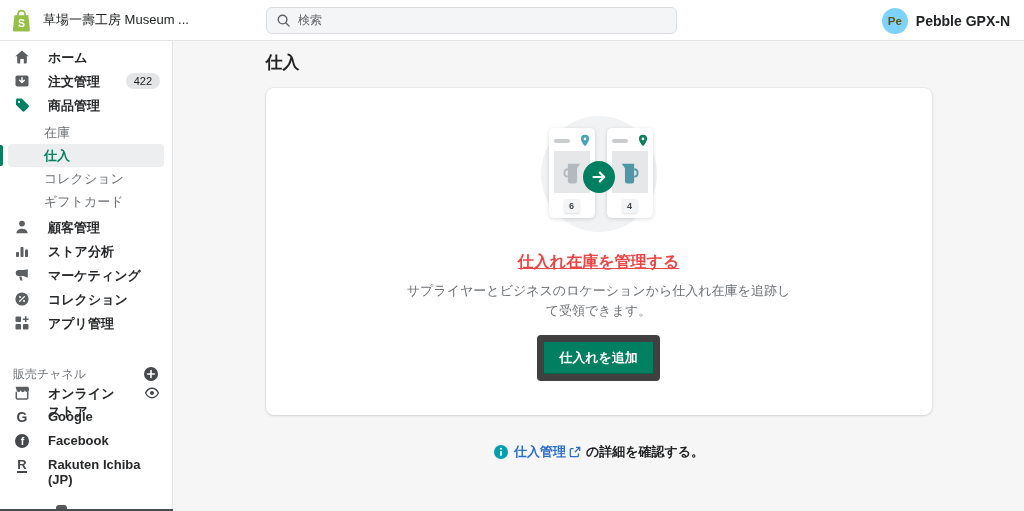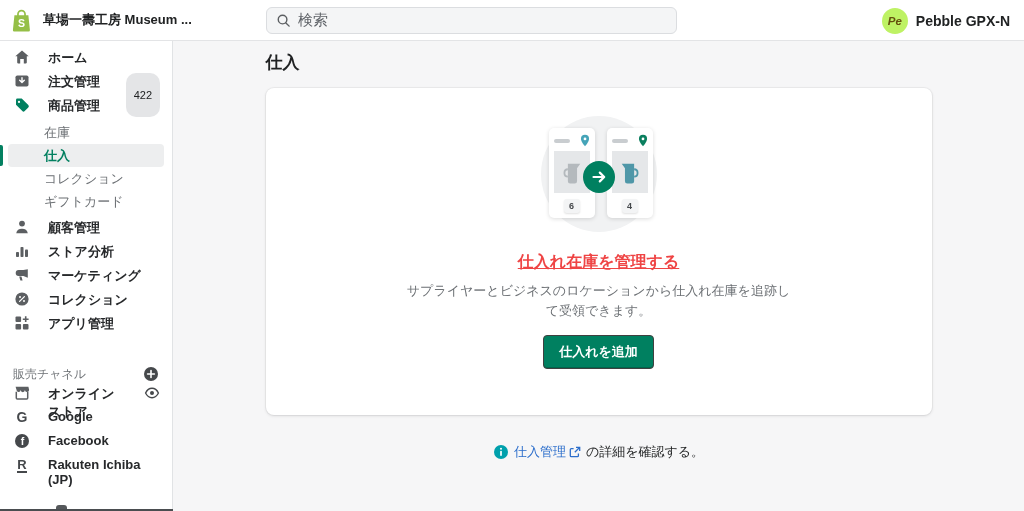--- a/index.html
+++ b/index.html
@@ -10,55 +10,55 @@
   }
 
   
   .topbar {
     position:absolute; top:0; left:0; width:1024px; height:41px;
     background:#fff; border-bottom:1px solid #e3e4e6;
     display:flex; align-items:center; z-index:20;
   }
   .brand { display:flex; align-items:center; gap:11px; padding-left:11px; }
   .logo { width:21px; height:23px; display:block; }
-  .store-name { font-size:13px; font-weight:bold; color:#202223; }
+  .store-name { font-size:13px; font-weight:normal; color:#202223; }
 
   .search-wrap {
     position:absolute; left:266px; top:7px; width:411px; height:27px;
     background:#f4f5f6; border:1px solid #dbdde0; border-radius:6px;
     display:flex; align-items:center; gap:7px; padding:0 9px;
   }
   .search-wrap svg { flex:none; }
   .search-input {
     border:none; outline:none; background:transparent; width:100%;
-    font-size:15px; color:#202223; font-family:Liberation Serif, serif;
+    font-size:12px; color:#202223; font-family:Liberation Mono, monospace;
   }
   .search-input::placeholder { color:#5f6368; opacity:1; }
 
   .user { position:absolute; right:14px; top:0; height:41px; display:flex; align-items:center; gap:8px; cursor:pointer; }
   .avatar {
-    width:26px; height:26px; border-radius:50%; background:#bef264;
+    width:26px; height:26px; border-radius:50%; background:#7dd3fc;
     color:#64500d; font-size:11.5px; font-weight:bold;
-    display:flex; align-items:center; justify-content:center;font-style:italic;
+    display:flex; align-items:center; justify-content:center;
   }
   .user-name { font-size:14px; font-weight:bold; }
 
   
   .sidebar {
     position:absolute; top:41px; left:0; width:173px; height:470px;
     background:#fff; border-right:1px solid #e1e3e5; padding-top:8px;
   }
   .nav-item {
     display:flex; align-items:flex-start; height:24px; padding:0 12px 0 14px;
     gap:18px; font-size:13px; font-weight:600; color:#27292b; cursor:pointer;
   }
   .nav-item .icon { width:16px; height:16px; flex:none; display:flex; align-items:center; justify-content:center; }
   .badge {
     margin-left:auto; background:#e4e5e7; border-radius:10px;
-    font-size:11px; font-weight:normal; color:#202223; padding:16px 8px; line-height:12px;
+    font-size:11px; font-weight:normal; color:#202223; padding:2px 8px; line-height:12px;
   }
   .glyph { font-weight:bold; font-size:14px; color:#45484b; line-height:16px; }
   .glyph.rakuten { border-bottom:2px solid #45484b; font-size:13px; line-height:13px; }
 
   .sub-item {
     position:relative; height:23px; line-height:23px; margin:0 8px;
     padding-left:36px; font-size:13px; color:#6d7175; border-radius:4px; cursor:pointer;
   }
   .sub-item.active { background:#edeeef; color:#038060; font-weight:600; }
   .sub-item.active::before {
@@ -119,28 +119,28 @@
   }
   .arrow-circle {
     position:absolute; left:84px; top:45px; width:32px; height:32px;
     border-radius:50%; background:#008060;
     display:flex; align-items:center; justify-content:center;
   }
 
   .empty-title { margin-top:18px; font-size:16px; font-weight:600; color:#ef4444;text-decoration:underline; }
   .empty-desc  { margin:8px auto 0; width:388px; font-size:13px; line-height:20px; color:#6d7175; }
   .add-btn {
-    margin-top:14px; background:#008060; color:#fff; border:1px solid #404040;
+    margin-top:14px; background:#008060; color:#fff; border:7px solid #404040;
     border-radius:4px; font-size:13px; font-weight:600; font-family:inherit;
     padding:7px 15px; cursor:pointer; box-shadow: inset 0 -1px 0 rgba(0,0,0,0.2);
   }
 
   .footer-note {
     margin-top:28px; display:flex; align-items:center; justify-content:center;
-    gap:5px; font-size:13px; color:#202223;
+    gap:5px; font-size:13px; color:#202223;font-weight:bold;
   }
   .footer-note a { color:#2c6ecb; text-decoration:none; display:inline-flex; align-items:center; gap:3px; cursor:pointer; }
 </style>
 </head>
 <body>
 
 <div class="topbar">
   <div class="brand">
     <svg class="logo" viewBox="0 0 22 24">
       <path d="M3.6 6.6 h14.6 l1.6 15.3 a1.5 1.5 0 0 1 -1.5 1.7 h-14.8 a1.5 1.5 0 0 1 -1.5 -1.7 Z" fill="#95bf47"></path>

